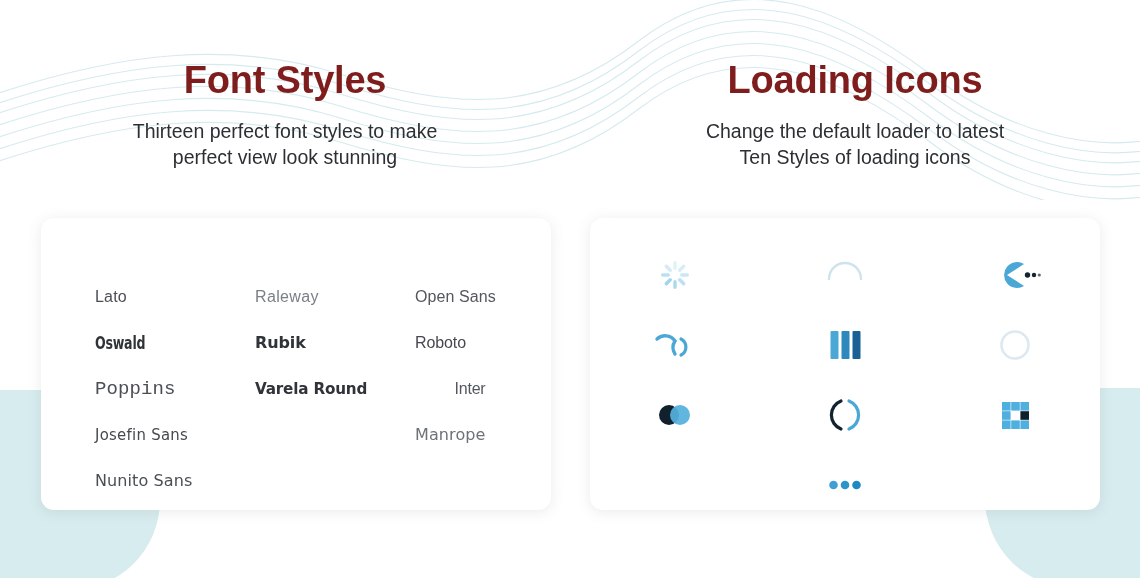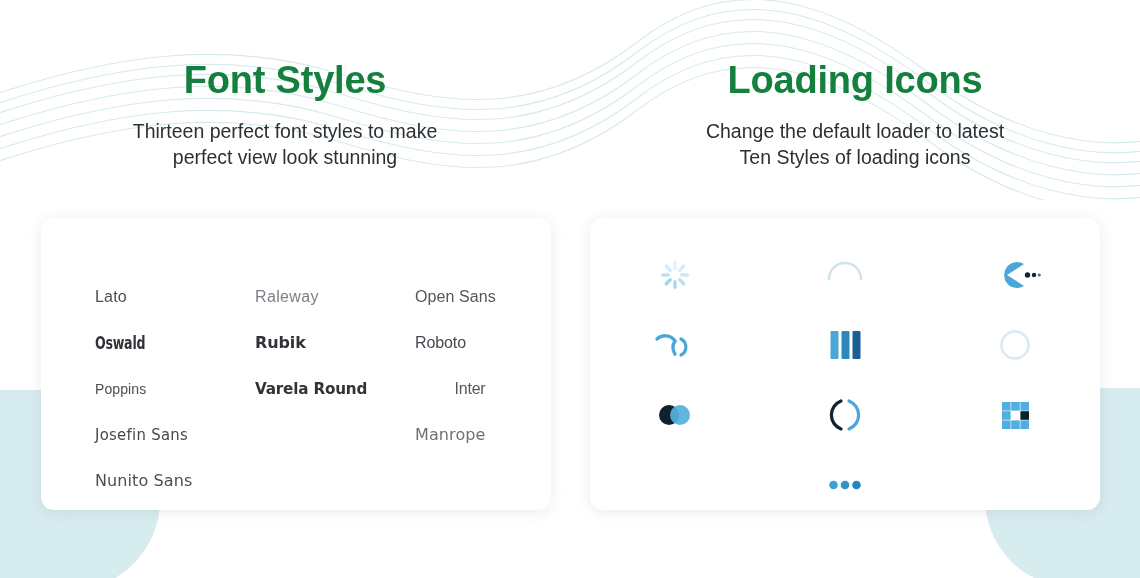--- a/index.html
+++ b/index.html
@@ -65,21 +65,21 @@
   }
 
   .panel-head {
     text-align: center;
     padding-top: 58px;
   }
 
   .panel-title {
     font-size: 38px;
     font-weight: bold;
-    color: #15803d;
+    color: #7f1d1d;
     letter-spacing: -0.2px;
     line-height: 1.18;
   }
 
   .panel-sub {
     margin-top: 16px;
     font-size: 19.5px;
     line-height: 1.33;
     color: #2c2f33;
     font-weight: 400;
@@ -122,21 +122,21 @@
     font-size: 16px;
     color: #4a4f55;
     white-space: nowrap;
   }
 
   
   .ff-lato        { font-family: "Liberation Sans", sans-serif; letter-spacing: 0.2px; }
   .ff-oswald      { font-family: "DejaVu Sans Condensed", "Liberation Sans Narrow", "Liberation Sans", sans-serif;
                     font-weight: bold; letter-spacing: -0.3px; transform: scaleX(0.8);
                     transform-origin: left center; font-size: 17.5px; color: #2f3338; }
-  .ff-poppins     { font-family: Liberation Sans, sans-serif; letter-spacing: 0.1px; font-size: 14px; }
+  .ff-poppins     { font-family: Liberation Mono, monospace; letter-spacing: 0.1px; font-size: 19px; }
   .ff-josefin     { font-family: "DejaVu Sans", sans-serif; transform: scaleX(0.93);
                     transform-origin: left center; letter-spacing: 0.3px; color: #44494f; }
   .ff-nunito      { font-family: "DejaVu Sans", sans-serif; letter-spacing: 0.1px; }
   .ff-montserrat  { font-family: "Liberation Sans", sans-serif; letter-spacing: 0.25px; color: #585d63; }
   .ff-raleway     { font-family: "Liberation Sans", sans-serif; letter-spacing: 0.35px; color: #7b8087; }
   .ff-rubik       { font-family: "DejaVu Sans", sans-serif; font-weight: bold; letter-spacing: -0.1px; color: #303438; }
   .ff-varela      { font-family: "DejaVu Sans", sans-serif; font-weight: bold; letter-spacing: -0.2px;
                     transform: scaleX(0.95); transform-origin: left center; color: #303438; }
   .ff-opensans    { font-family: "Liberation Sans", sans-serif; letter-spacing: 0.1px; color: #53585e; }
   .ff-roboto      { font-family: "Liberation Sans", sans-serif; letter-spacing: -0.1px; color: #45494f; }

